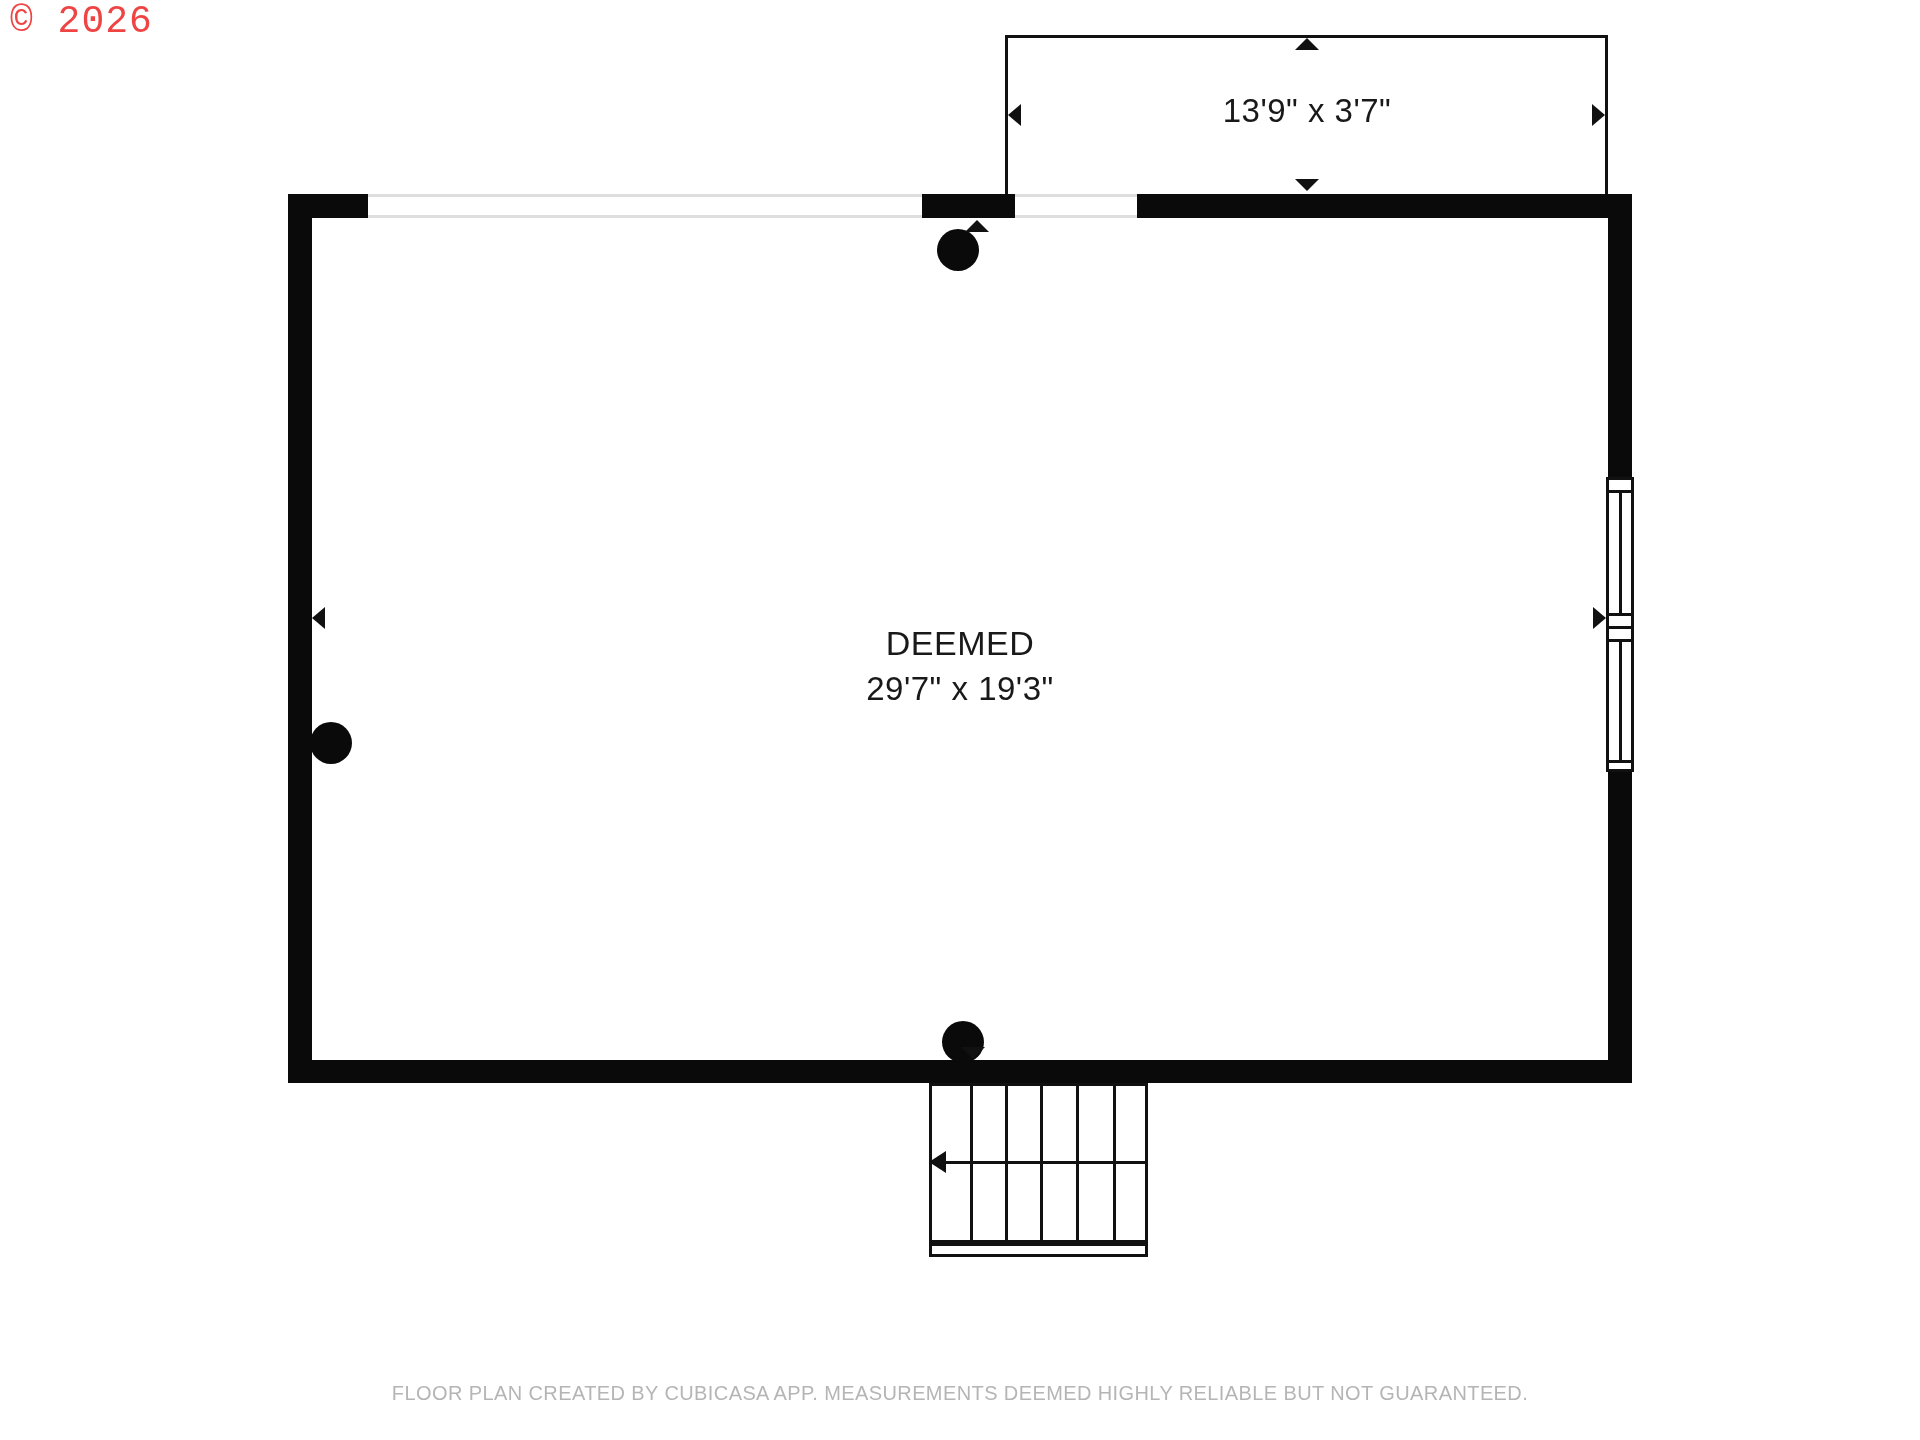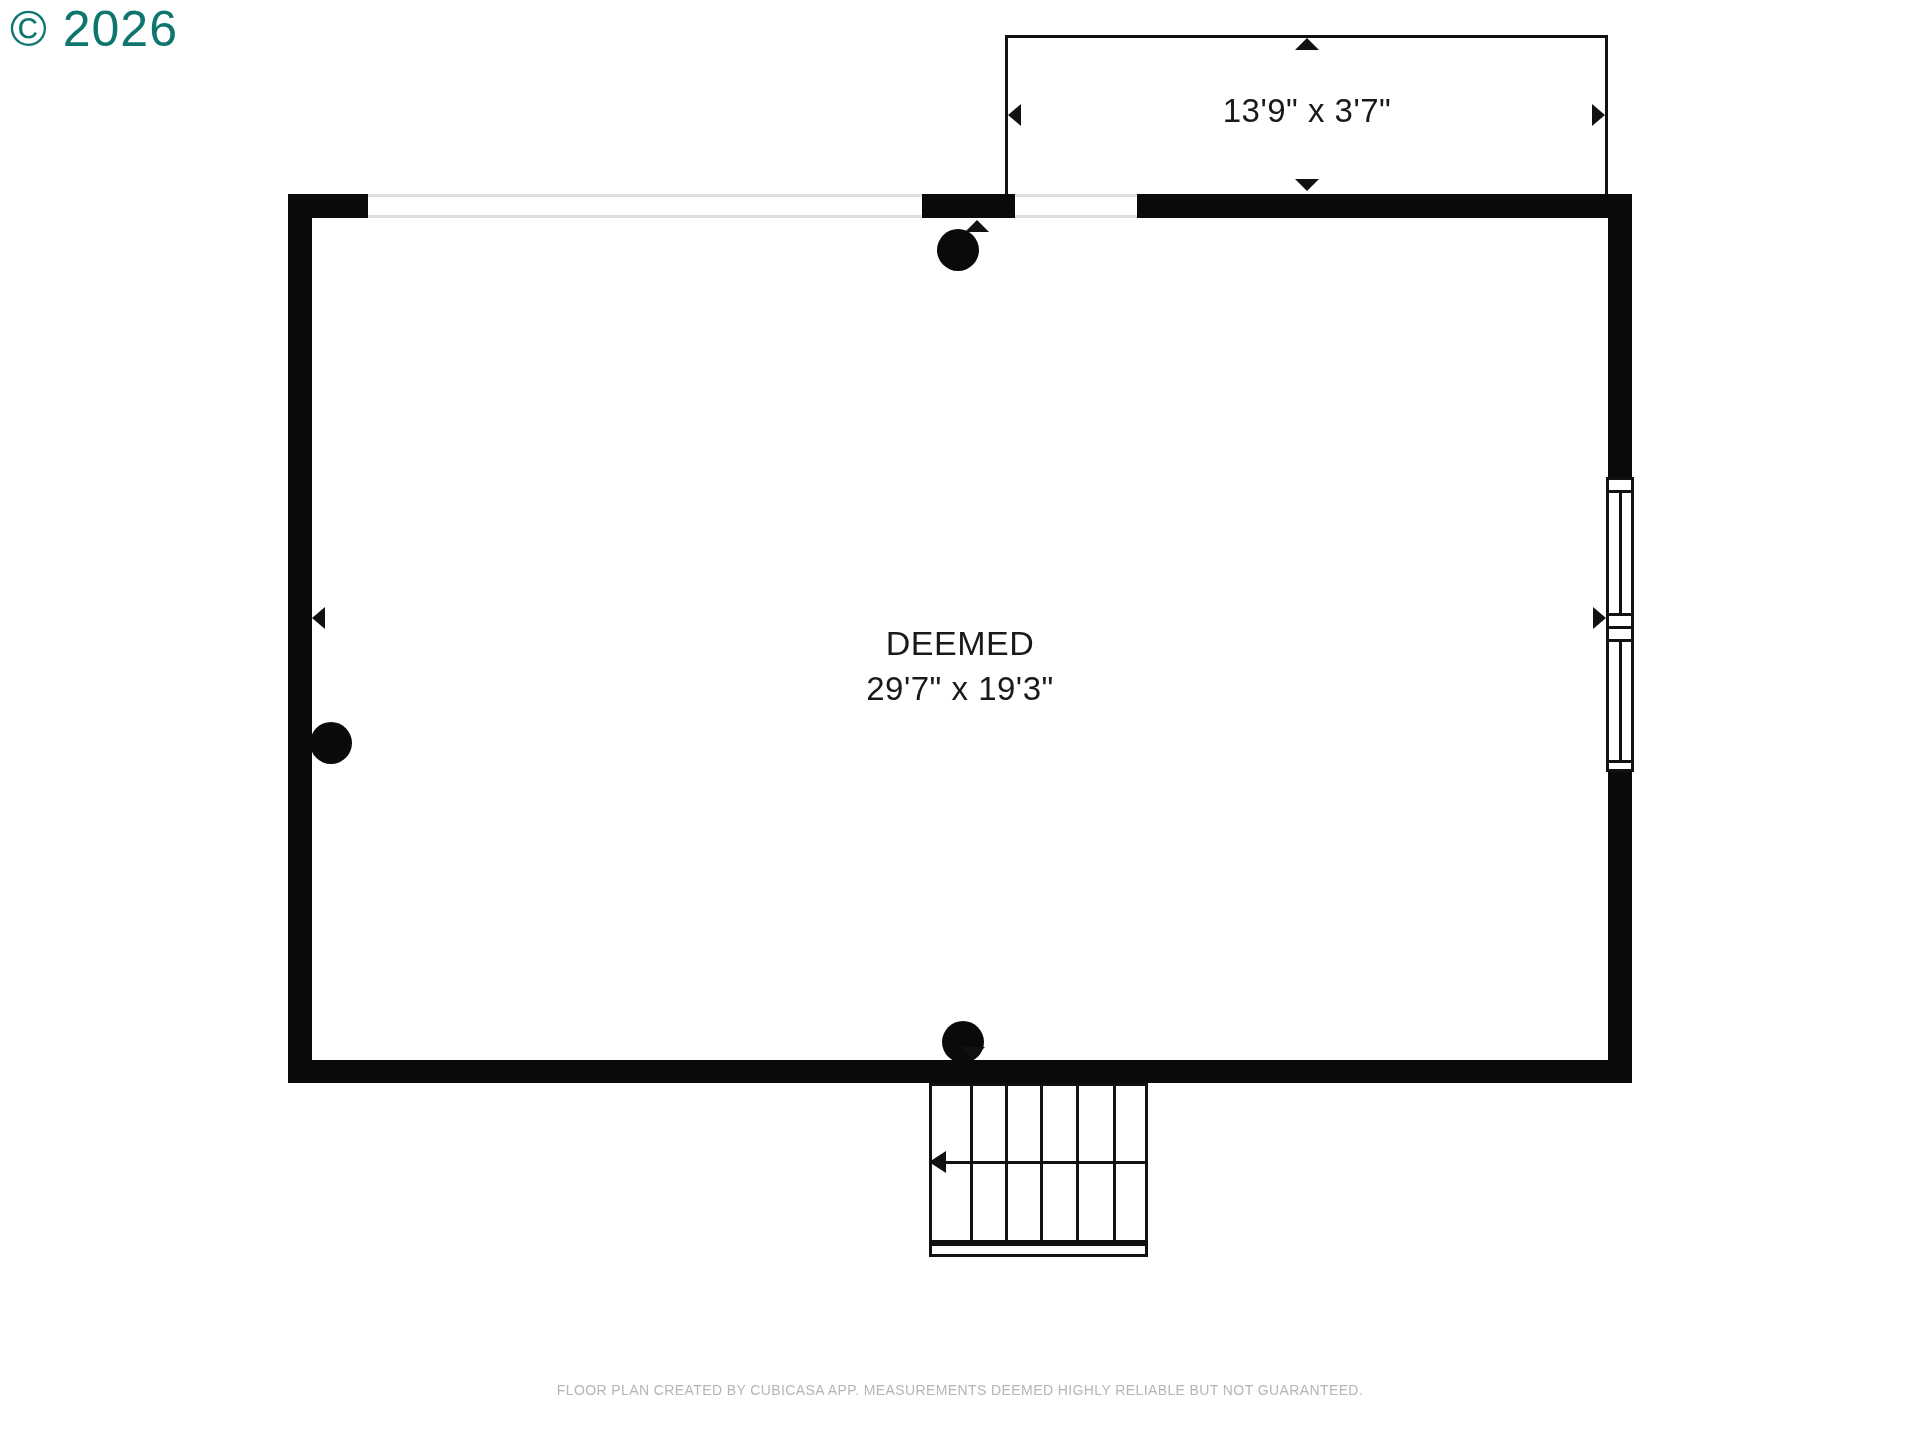--- a/index.html
+++ b/index.html
@@ -22,24 +22,24 @@
   .arr-left{border-top:11px solid transparent;border-bottom:11px solid transparent;border-right:13px solid #111;}
   .arr-right{border-top:11px solid transparent;border-bottom:11px solid transparent;border-left:13px solid #111;}
   .window{position:absolute;box-sizing:border-box;background:#ffffff;border:3px solid #111;}
   .win-h{position:absolute;left:0;right:0;height:3px;background:#111;}
   .win-v{position:absolute;width:3px;background:#111;}
   .stair-box{position:absolute;box-sizing:border-box;background:#ffffff;border:3px solid #111;}
   .tread{position:absolute;top:0;bottom:0;width:3px;background:#111;}
   .walkline{position:absolute;height:3px;background:#111;}
   .walk-arrow{position:absolute;width:0;height:0;
     border-top:11px solid transparent;border-bottom:11px solid transparent;border-right:17px solid #111;}
-  .copyright{position:absolute;left:10px;top:0px;font-family:Liberation Sans, sans-serif;
-    font-size:50px;color:#0f766e;letter-spacing:1px;}
+  .copyright{position:absolute;left:10px;top:0px;font-family:Liberation Mono, monospace;
+    font-size:38px;color:#ef4444;letter-spacing:1px;}
   .footer{position:absolute;left:0;top:1382px;width:1920px;text-align:center;
-    font-size:14px;color:#b5b5b5;letter-spacing:0.4px;}
+    font-size:20px;color:#b5b5b5;letter-spacing:0.4px;}
 </style>
 </head>
 <body>
 
 <div class="canvas">
 
   <div class="copyright">© 2026</div>
 
   <div class="outline" style="left:1005px;top:35px;width:603px;height:159px;"></div>
 

